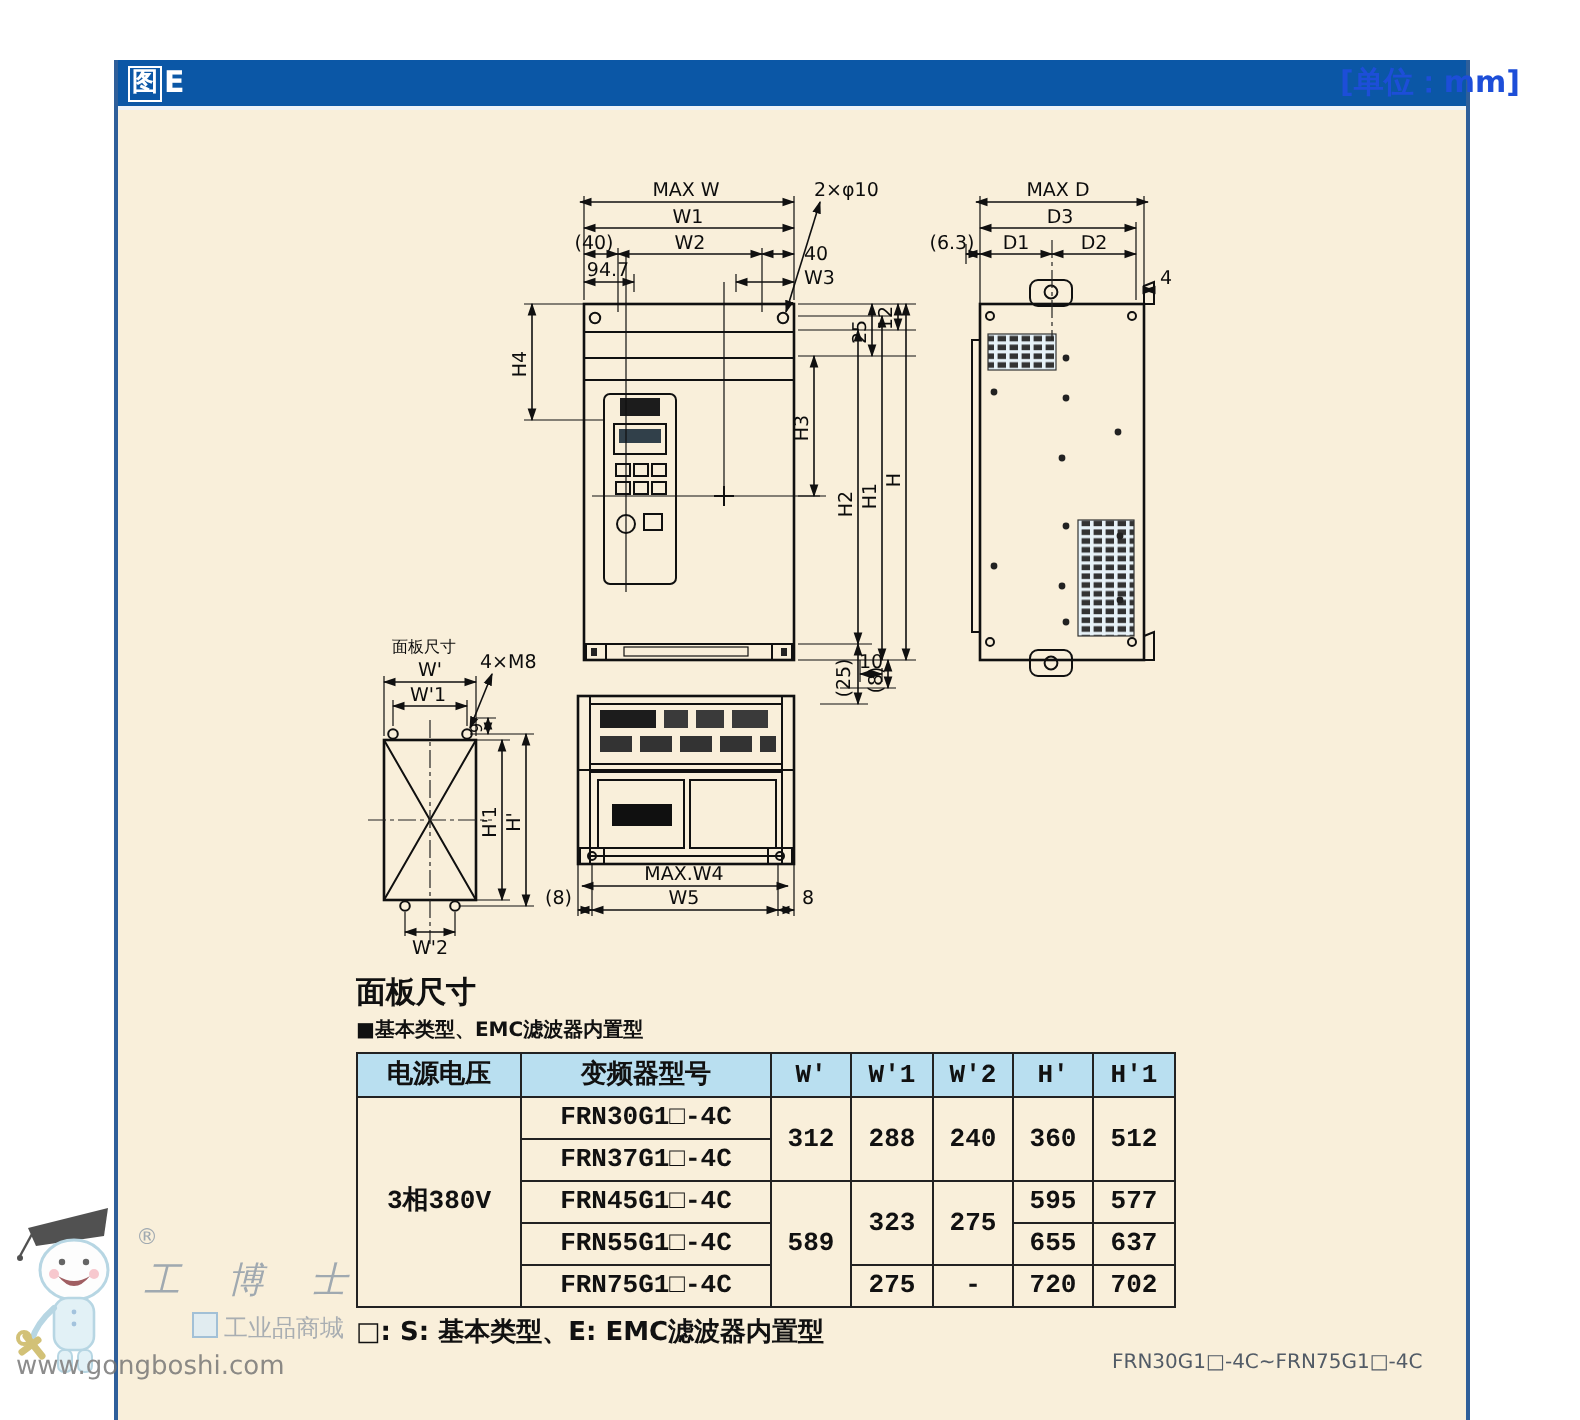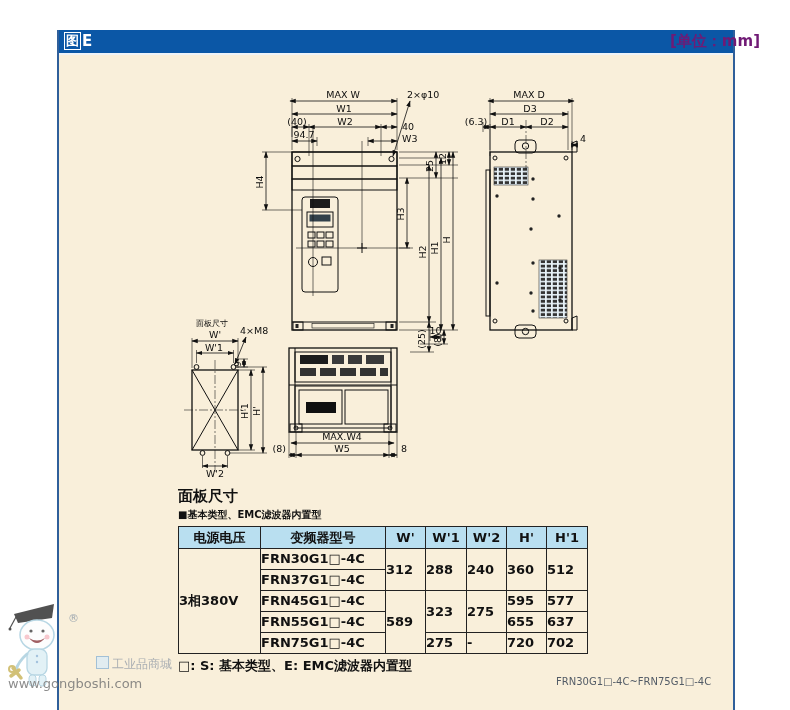--- a/index.html
+++ b/index.html
@@ -16,36 +16,36 @@
   .titlebar{
     height:23px;background:#0b57a6;color:#fff;font-weight:bold;
     font-size:15px;line-height:22px;padding-left:5px;
     border-bottom:2px solid #eef3f8;
   }
   .titlebar .boxed{
     display:inline-block;border:1px solid #fff;line-height:16px;
     padding:0 1px;margin-right:1px;font-size:13px;vertical-align:1px;
   }
   .unit{
-    position:absolute;top:32px;right:30px;font-size:15px;font-weight:bold;color:#701a75;
+    position:absolute;top:32px;right:30px;font-size:15px;font-weight:bold;color:#1d4ed8;
   }
   .drawing-svg{position:absolute;left:0;top:0;pointer-events:none;}
   .ln{stroke:#101010;stroke-width:1;fill:none;}
   .thick{stroke-width:1.3;}
   .ext{stroke:#101010;stroke-width:0.6;fill:none;}
   .dim{stroke:#101010;stroke-width:0.8;fill:none;
        marker-start:url(#arr);marker-end:url(#arr);}
   .cl{stroke:#222;stroke-width:0.6;fill:none;stroke-dasharray:9 2 2 2;}
   .dimtext{font:9.5px "DejaVu Sans",sans-serif;fill:#0c0c0c;}
   .smalltext{font:8px "DejaVu Sans",sans-serif;fill:#0c0c0c;}
   .sec-heading{position:absolute;left:178px;top:487px;font-size:15px;font-weight:bold;}
   .sec-sub{position:absolute;left:178px;top:508px;font-size:10px;font-weight:bold;}
   .dim-table{
     position:absolute;left:178px;top:526px;border-collapse:collapse;
-    table-layout:fixed;font-size:13px;font-weight:bold;
+    table-layout:fixed;font-size:13px;font-weight:bold;text-align:center;font-family:Liberation Mono, monospace;
   }
   .dim-table th,.dim-table td{
     border:1px solid #222;padding:0;height:20px;line-height:20px;
     font-weight:bold;white-space:nowrap;
   }
   .dim-table thead th{background:#b9dff0;height:21px;}
   .note{position:absolute;left:178px;top:657px;font-size:13px;font-weight:bold;}
   .model-range{position:absolute;left:556px;top:676px;font-size:10px;color:#525b66;}
   .watermark{position:absolute;left:0px;top:596px;width:300px;height:112px;opacity:0.82;}
   .wm-reg{position:absolute;left:68px;top:16px;font-size:11px;color:#8d9aa8;}
@@ -356,15 +356,16 @@
     <rect x="21" y="53" width="20" height="26" rx="7" fill="#dceef5" stroke="#a8cede" stroke-width="1.3"></rect>
     <circle cx="31" cy="60" r="1.2" fill="#8fb6d6"></circle>
     <circle cx="31" cy="66" r="1.2" fill="#8fb6d6"></circle>
     <rect x="23" y="79" width="7" height="11" rx="3" fill="#dceef5" stroke="#a8cede"></rect>
     <rect x="33" y="79" width="7" height="11" rx="3" fill="#dceef5" stroke="#a8cede"></rect>
     <path d="M21,58 Q12,66 10,74" fill="none" stroke="#a8cede" stroke-width="3" stroke-linecap="round"></path>
     <path d="M7,72 l8,10 M5,80 l8,-6" stroke="#c9b45a" stroke-width="3.5" stroke-linecap="round" fill="none"></path>
     <circle cx="6" cy="73" r="3" fill="none" stroke="#c9b45a" stroke-width="2"></circle>
   </svg>
   <span class="wm-reg">®</span>
+  <span class="wm-brand">工 博 士</span>
   <span class="wm-sub"><span class="wm-logo"></span><span>工业品商城</span></span>
   <span class="wm-url">www.gongboshi.com</span>
 </div>
 
 </body></html>

